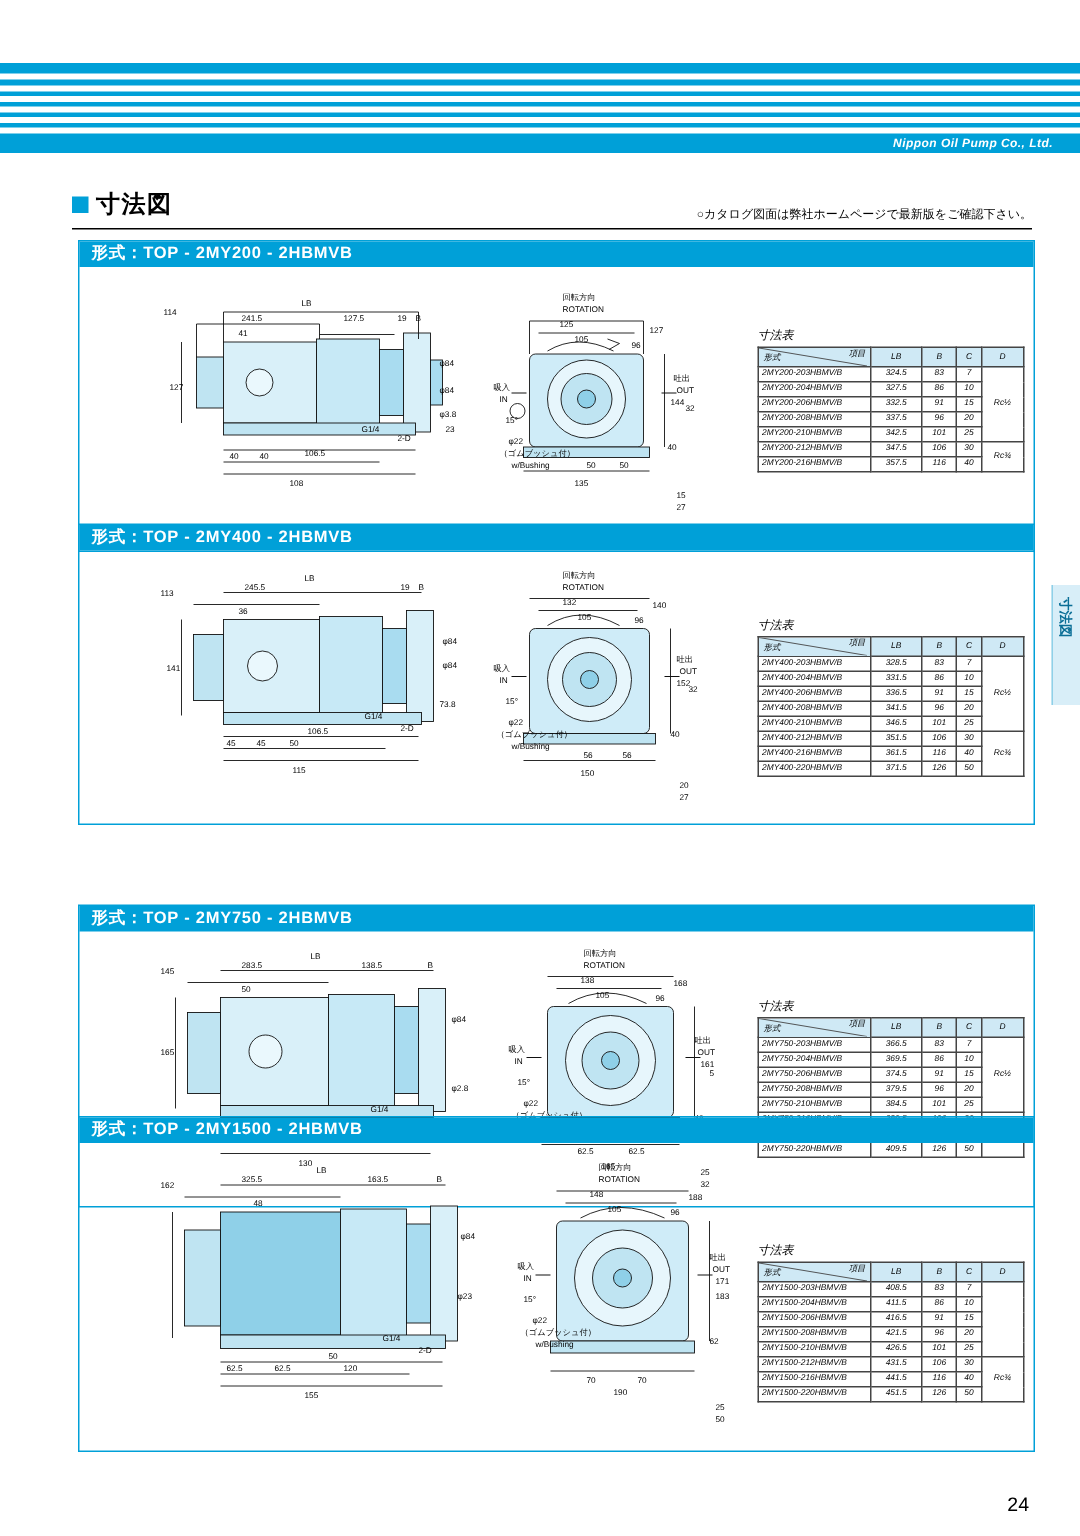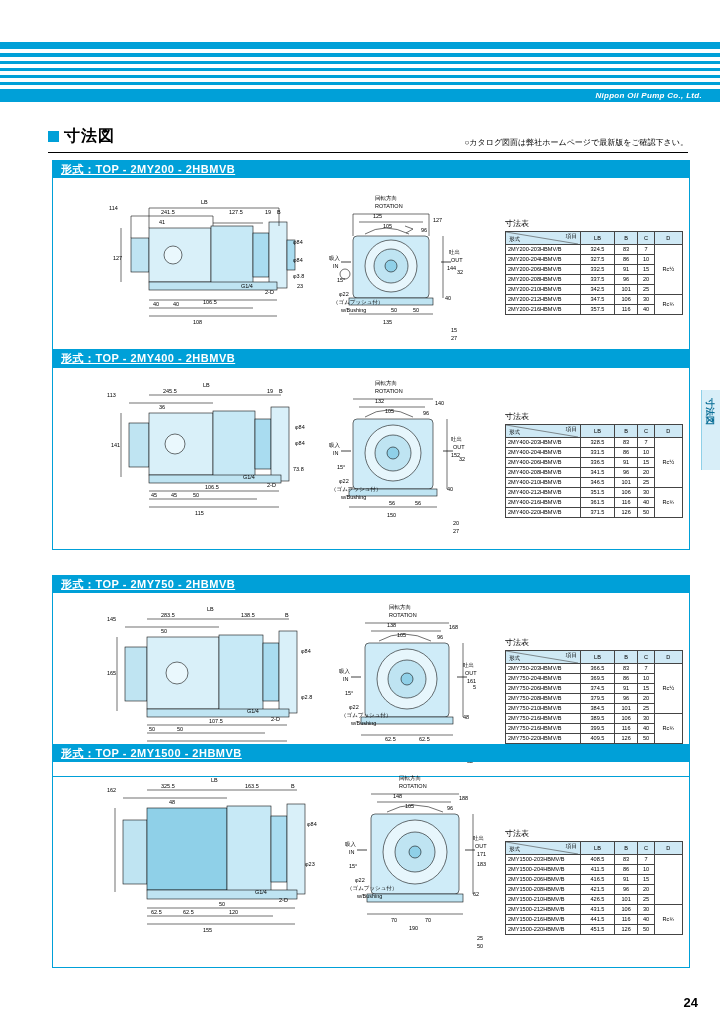--- a/index.html
+++ b/index.html
@@ -50,51 +50,51 @@
     position:absolute;left:48px;top:152px;width:640px;height:1px;background:#000;
   }
   .note{
     position:absolute;right:32px;top:137px;font-size:8px;color:#000;text-align:center;
   }
 
   
   .sec{position:absolute;left:52px;width:636px;border:1px solid #00a0d8;}
   .sec-head{
     height:17px;background:#00a0d8;color:#fff;font-size:11px;font-weight:bold;
-    line-height:17px;padding-left:8px;letter-spacing:.5px;text-decoration:underline;
+    line-height:17px;padding-left:8px;letter-spacing:.5px;
   }
   .sec-body{position:relative;background:#fff;}
 
   .s1{top:160px;height:206px;}
   .s2{top:349px;height:199px;}
-  .s3{top:575px;height:200px;}
+  .s3{top:603px;height:200px;}
   .s4{top:744px;height:222px;}
 
   
   .draw{position:absolute;left:0;top:0;width:440px;height:100%;}
   svg.dw{position:absolute;left:0;top:0;}
 
   
-  .spec{position:absolute;top:40px;width:180px;font-size:6px;}
+  .spec{position:absolute;top:40px;width:180px;font-size:6px;font-style:italic;}
   .spec .cap{font-size:8px;margin-bottom:2px;}
   table.sp{border-collapse:collapse;width:178px;}
   table.sp td,table.sp th{
     border:.6px solid #444;font-size:5.6px;font-weight:normal;
     text-align:center;padding:0;height:9px;line-height:9px;
   }
   table.sp td.model{text-align:left;padding-left:2px;width:72px;}
   table.sp .hdrrow td{background:#cfe9f5;height:12px;}
   .diag{position:relative;}
   .diag .itm{position:absolute;right:3px;top:0px;font-size:5.6px;}
   .diag .lbl{position:absolute;left:3px;bottom:0px;font-size:5.6px;}
   .diag svg{position:absolute;left:0;top:0;}
 
   
   .pageno{
-    position:absolute;right:22px;bottom:14px;font-size:13px;font-weight:bold;
+    position:absolute;right:34px;bottom:14px;font-size:13px;font-weight:normal;
   }
 
   
   text{font-family:"Liberation Sans", sans-serif;}
 </style>
 </head>
 <body>
 
 <div class="page">
 

